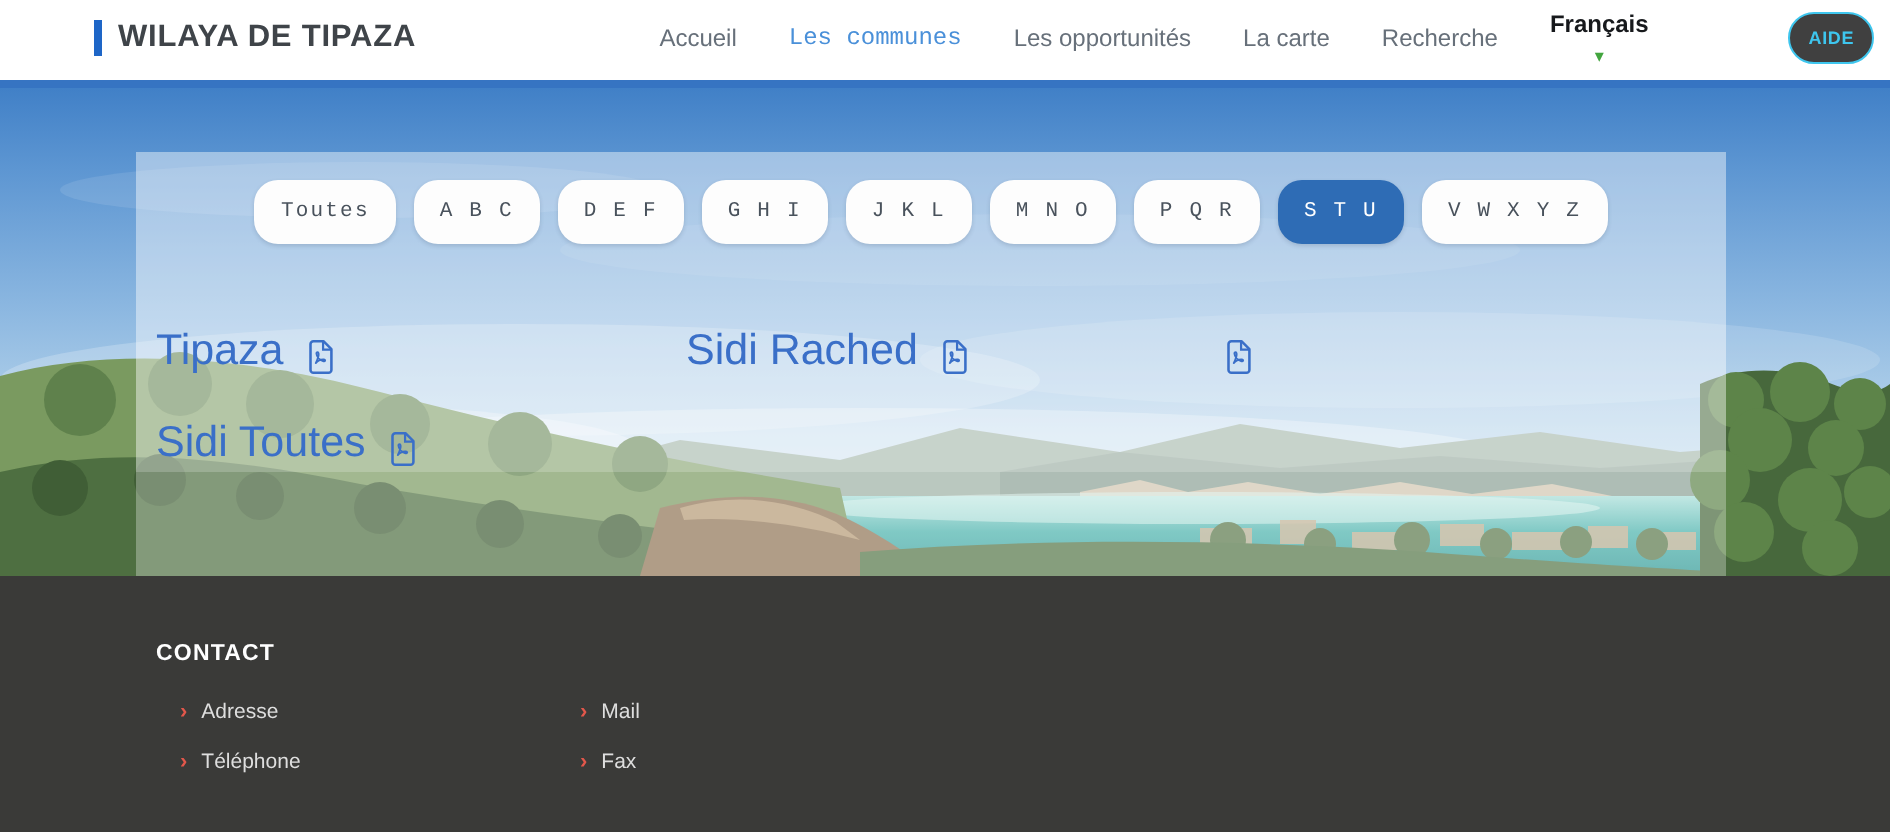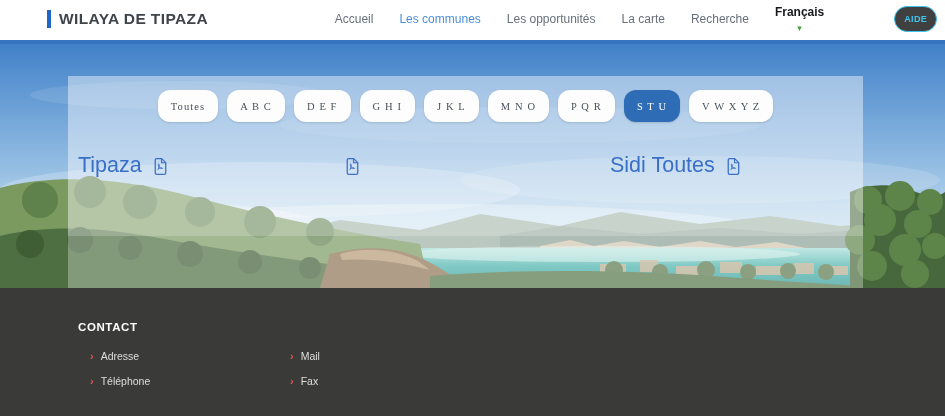--- a/index.html
+++ b/index.html
@@ -16,21 +16,21 @@
   
   header{
     height:40px;background:#fff;display:flex;align-items:center;
     padding:0 8px 2px 47px;position:relative;z-index:3;
   }
   .brand{display:flex;align-items:center;gap:8px;cursor:pointer;}
   .brand-bar{width:4px;height:18px;background:var(--brand-bar);}
   .brand-title{font-size:15.5px;font-weight:bold;color:#3f4449;letter-spacing:.4px;white-space:nowrap;}
   nav{margin-left:auto;display:flex;align-items:center;gap:26px;}
   .nav-item{font-size:12px;color:#67707a;cursor:pointer;white-space:nowrap;}
-  .nav-item.active{color:var(--active-link);}
+  .nav-item.active{color:var(--active-link);font-family:Liberation Mono, monospace;}
   .lang{display:flex;align-items:center;gap:5px;font-size:12px;font-weight:bold;color:#17191c;cursor:pointer;}
   .lang-arrow{color:#43a53f;font-size:9px;line-height:1;}
   .aide-btn{
     margin-left:70px;background:#404040;border:1.6px solid var(--aide);color:var(--aide);
     border-radius:999px;padding:7px 9px;font-size:9px;font-weight:bold;letter-spacing:.3px;
     cursor:pointer;font-family:inherit;
   }
 
   
   .hero{height:248px;position:relative;z-index:1;}
@@ -39,26 +39,26 @@
     position:absolute;left:68px;top:36px;width:795px;bottom:0;
     background:rgba(255,255,255,.30);
   }
   .panel-card{
     height:160px;background:rgba(255,255,255,.20);padding-top:14px;
   }
   .pills{display:flex;justify-content:center;gap:9px;}
   .pill{
     height:23px;padding:16px 13px;border:none;border-radius:12px;background:#fdfdfd;
     color:#49525c;font-size:10.5px;letter-spacing:1.1px;display:flex;align-items:center;
-    box-shadow:0 1px 2px rgba(40,60,90,.18);cursor:pointer;font-family:Liberation Serif, serif;white-space:nowrap;
+    box-shadow:0 1px 2px rgba(40,60,90,.18);cursor:pointer;font-family:Liberation Mono, monospace;white-space:nowrap;
   }
   .pill.active{background:var(--active-pill);color:#fff;}
   .communes{display:grid;grid-template-columns:265px 267px 1fr;margin-top:20px;}
   .commune{
-    height:46px;display:flex;align-items:center;gap:9px;padding-left:10px;
+    height:46px;display:flex;align-items:flex-end;gap:9px;padding-left:10px;
     color:var(--commune);font-size:21.5px;cursor:pointer;white-space:nowrap;
   }
   .commune .pdf{width:17px;height:19px;flex:none;margin-top:2px;}
 
   
   footer{height:128px;background:var(--footer-bg);padding:33px 0 0 78px;}
   .footer-heading{margin:0 0 17px;color:#fff;font-size:11.5px;font-weight:bold;letter-spacing:.6px;}
   .footer-links{display:grid;grid-template-columns:200px 200px;row-gap:13px;padding-left:12px;}
   .footer-link{display:flex;align-items:center;gap:7px;font-size:10.5px;color:#dedede;cursor:pointer;}
   .chev{color:var(--chevron);font-weight:bold;font-size:11px;line-height:1;}
@@ -199,20 +199,28 @@
 
             <div class="commune">
               <span>Tipaza</span>
               <svg class="pdf" viewBox="0 0 20 22" aria-hidden="true">
                 <path d="M6.7,1.7 H12.6 L17.3,6.4 V18.6 A1.7,1.7 0 0 1 15.6,20.3 H6.7 A1.7,1.7 0 0 1 5,18.6 V3.4 A1.7,1.7 0 0 1 6.7,1.7 Z" fill="none" stroke="#3a6fc8" stroke-width="1.5" stroke-linejoin="round"></path>
                 <path d="M12.4,1.9 V6.6 H17.1" fill="none" stroke="#3a6fc8" stroke-width="1.3"></path>
                 <path d="M8.1,14.6 C9.2,12.4 9.9,10.4 9.8,9.1 C9.7,7.9 8.4,7.9 8.5,9.1 C8.6,10.8 10.3,12.7 12.4,13.4 C13.7,13.8 14.1,12.6 12.8,12.5 C11.2,12.4 9.2,13.3 8.1,14.6 Z" fill="none" stroke="#3a6fc8" stroke-width="1.1" stroke-linejoin="round"></path>
               </svg>
             </div>
 
+            <div class="commune">
+              <span>Sidi Rached</span>
+              <svg class="pdf" viewBox="0 0 20 22" aria-hidden="true">
+                <path d="M6.7,1.7 H12.6 L17.3,6.4 V18.6 A1.7,1.7 0 0 1 15.6,20.3 H6.7 A1.7,1.7 0 0 1 5,18.6 V3.4 A1.7,1.7 0 0 1 6.7,1.7 Z" fill="none" stroke="#3a6fc8" stroke-width="1.5" stroke-linejoin="round"></path>
+                <path d="M12.4,1.9 V6.6 H17.1" fill="none" stroke="#3a6fc8" stroke-width="1.3"></path>
+                <path d="M8.1,14.6 C9.2,12.4 9.9,10.4 9.8,9.1 C9.7,7.9 8.4,7.9 8.5,9.1 C8.6,10.8 10.3,12.7 12.4,13.4 C13.7,13.8 14.1,12.6 12.8,12.5 C11.2,12.4 9.2,13.3 8.1,14.6 Z" fill="none" stroke="#3a6fc8" stroke-width="1.1" stroke-linejoin="round"></path>
+              </svg>
+            </div>
 
 
             <div class="commune">
               <svg class="pdf" viewBox="0 0 20 22" aria-hidden="true">
                 <path d="M6.7,1.7 H12.6 L17.3,6.4 V18.6 A1.7,1.7 0 0 1 15.6,20.3 H6.7 A1.7,1.7 0 0 1 5,18.6 V3.4 A1.7,1.7 0 0 1 6.7,1.7 Z" fill="none" stroke="#3a6fc8" stroke-width="1.5" stroke-linejoin="round"></path>
                 <path d="M12.4,1.9 V6.6 H17.1" fill="none" stroke="#3a6fc8" stroke-width="1.3"></path>
                 <path d="M8.1,14.6 C9.2,12.4 9.9,10.4 9.8,9.1 C9.7,7.9 8.4,7.9 8.5,9.1 C8.6,10.8 10.3,12.7 12.4,13.4 C13.7,13.8 14.1,12.6 12.8,12.5 C11.2,12.4 9.2,13.3 8.1,14.6 Z" fill="none" stroke="#3a6fc8" stroke-width="1.1" stroke-linejoin="round"></path>
               </svg>
             </div>
 

